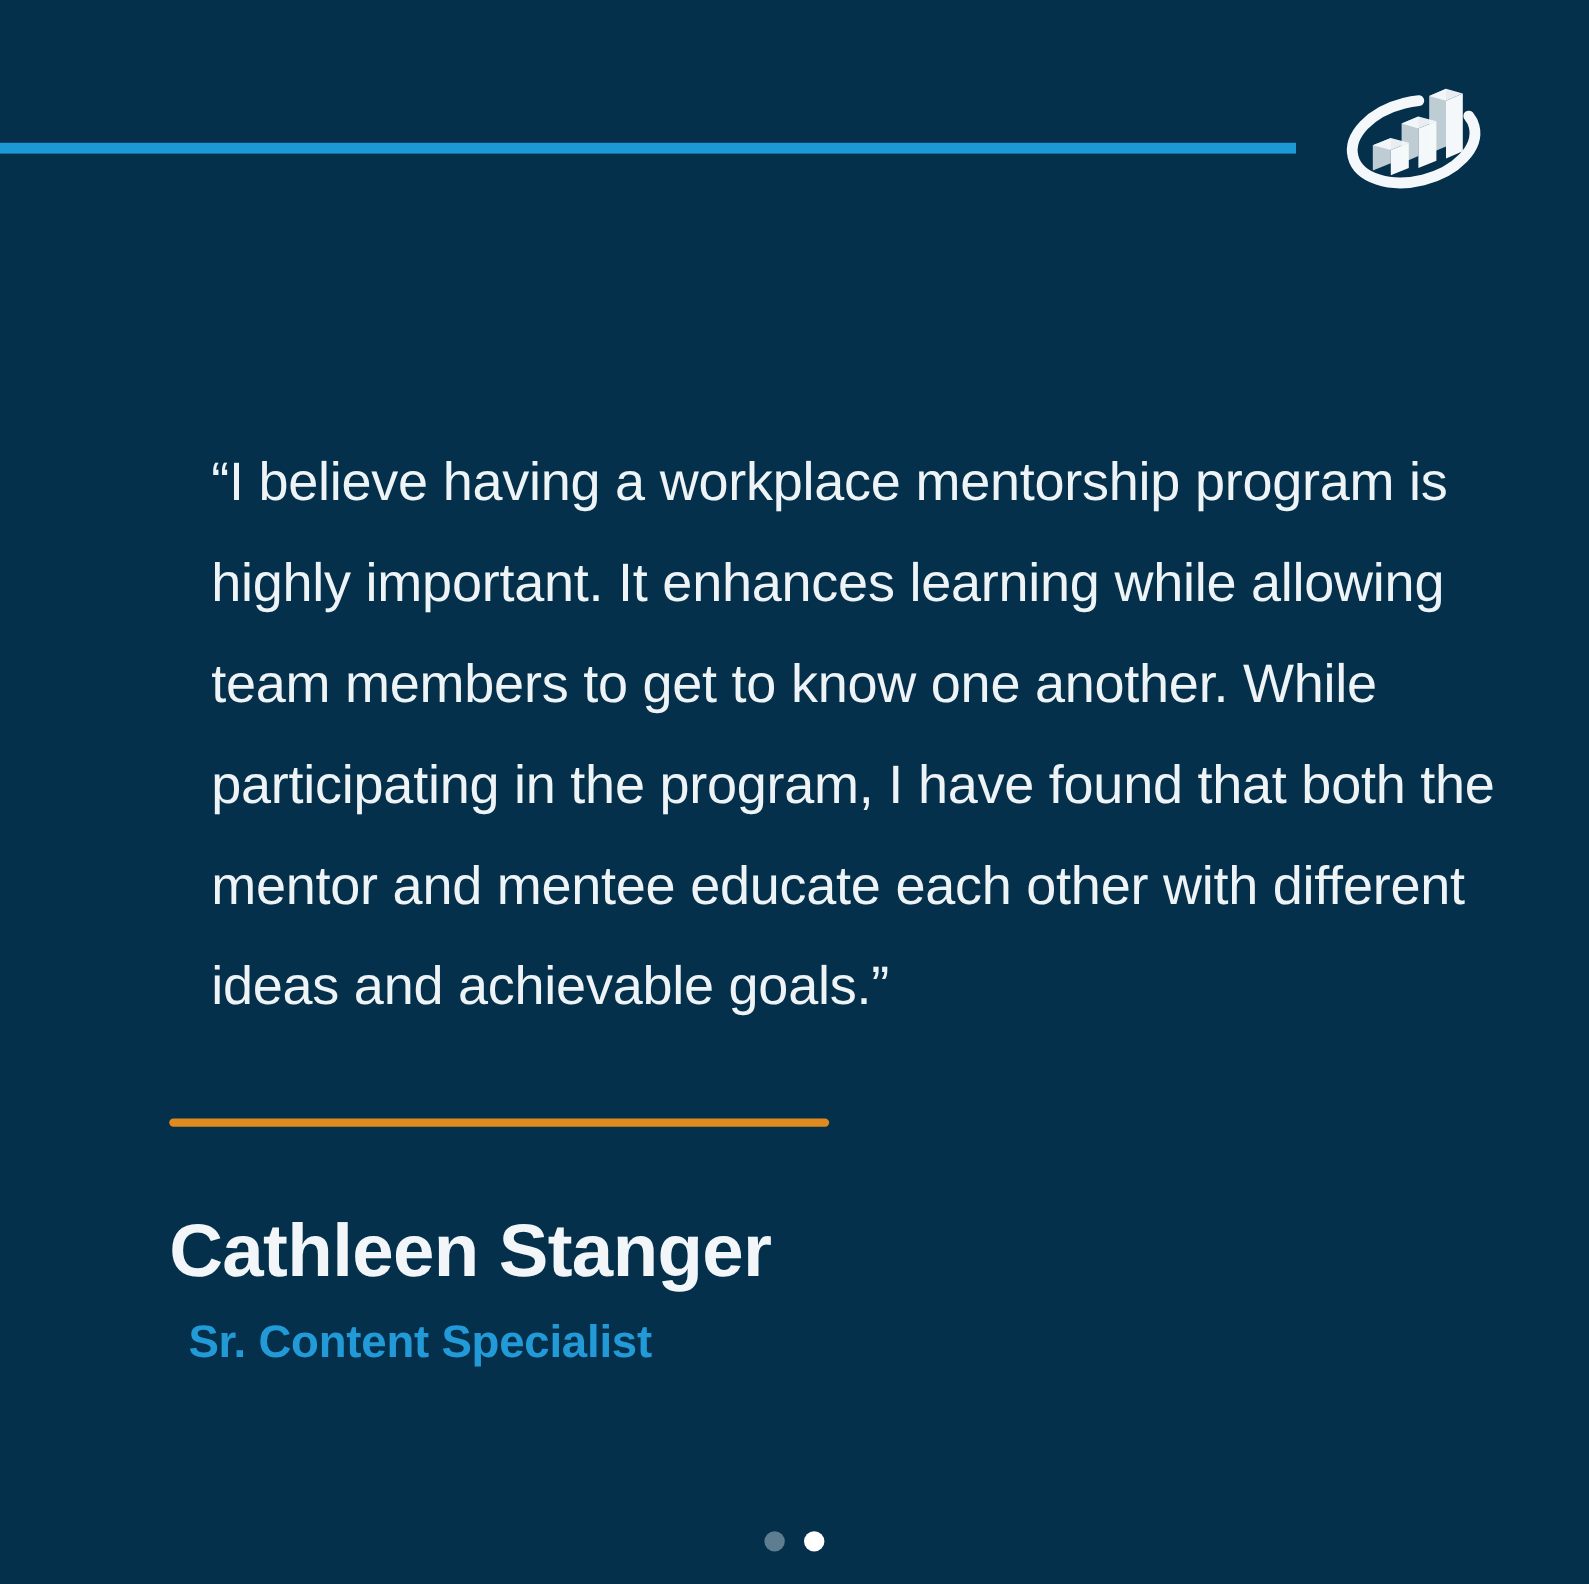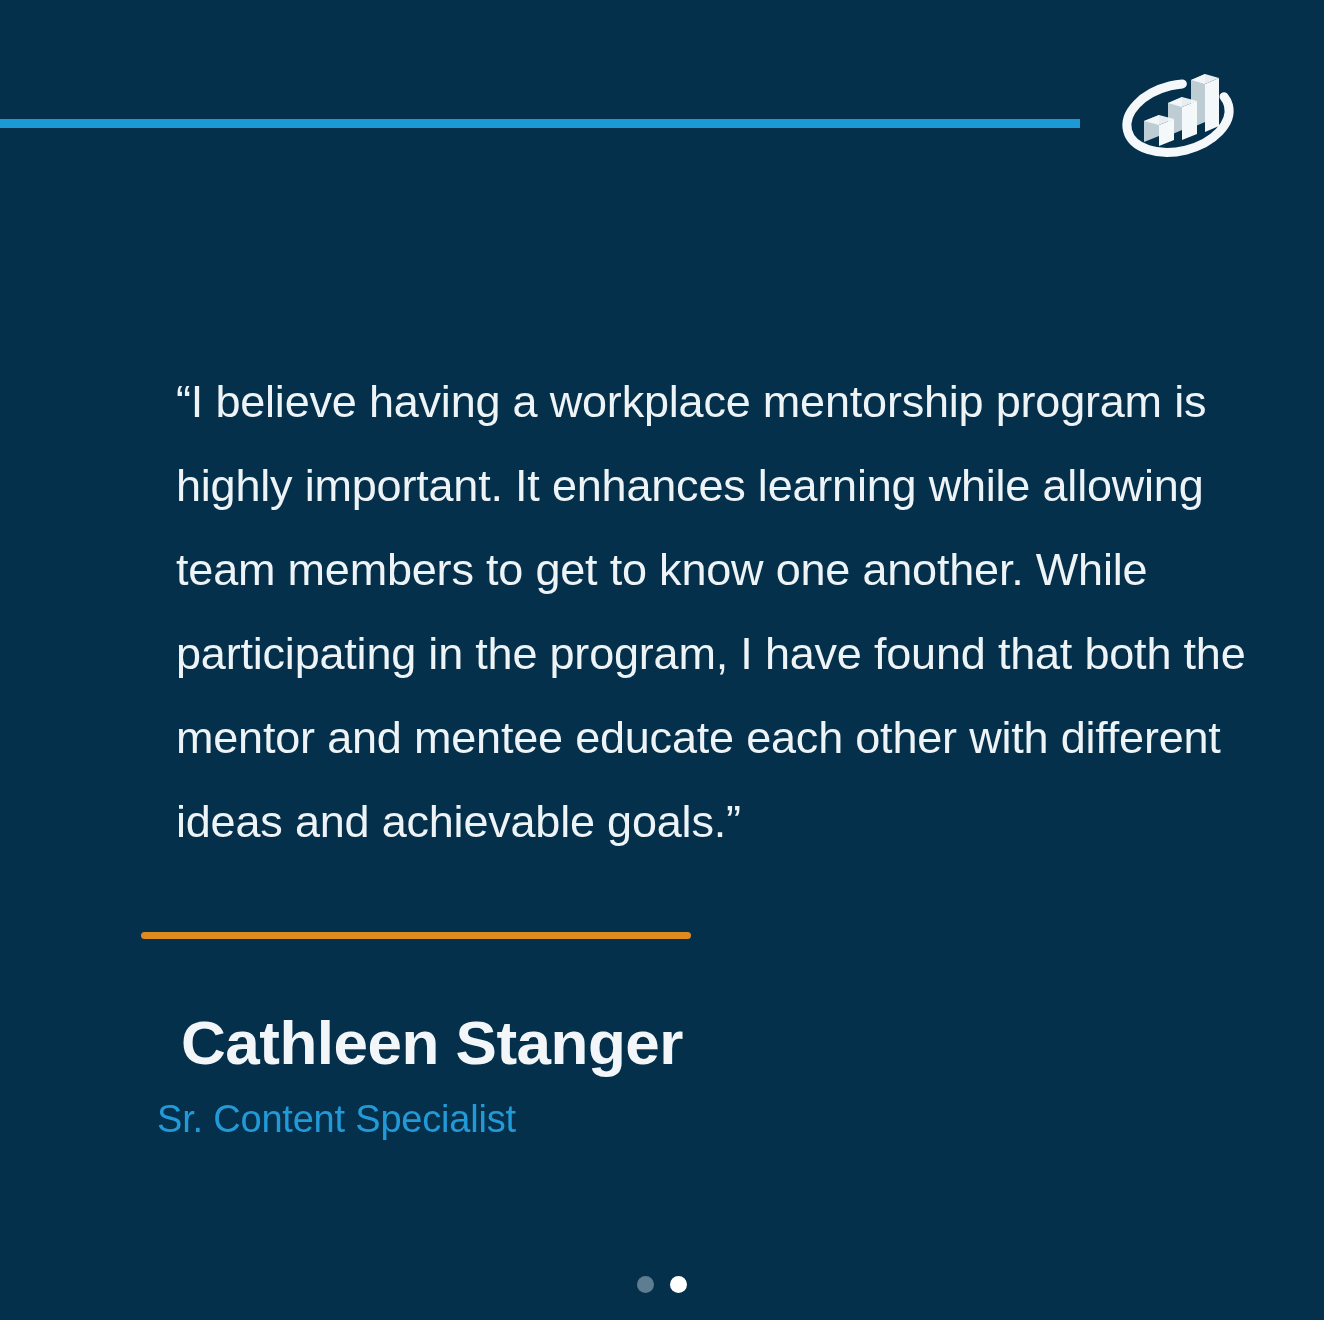--- a/index.html
+++ b/index.html
@@ -61,29 +61,28 @@
   
   .author-name {
     position: absolute;
     left: 141px;
     top: 1005px;
     color: #f2f6f8;
     font-size: 62px;
     font-weight: bold;
     letter-spacing: -0.5px;
     line-height: 76px;
-    margin-left: 40px;
   }
   .author-title {
     position: absolute;
     left: 157px;
     top: 1094px;
     color: #239ad8;
     font-size: 38px;
-    font-weight: normal;
+    font-weight: bold;
     letter-spacing: -0.2px;
     line-height: 50px;
   }
 
   
   .pager {
     position: absolute;
     left: 0;
     top: 1276px;
     width: 1324px;

